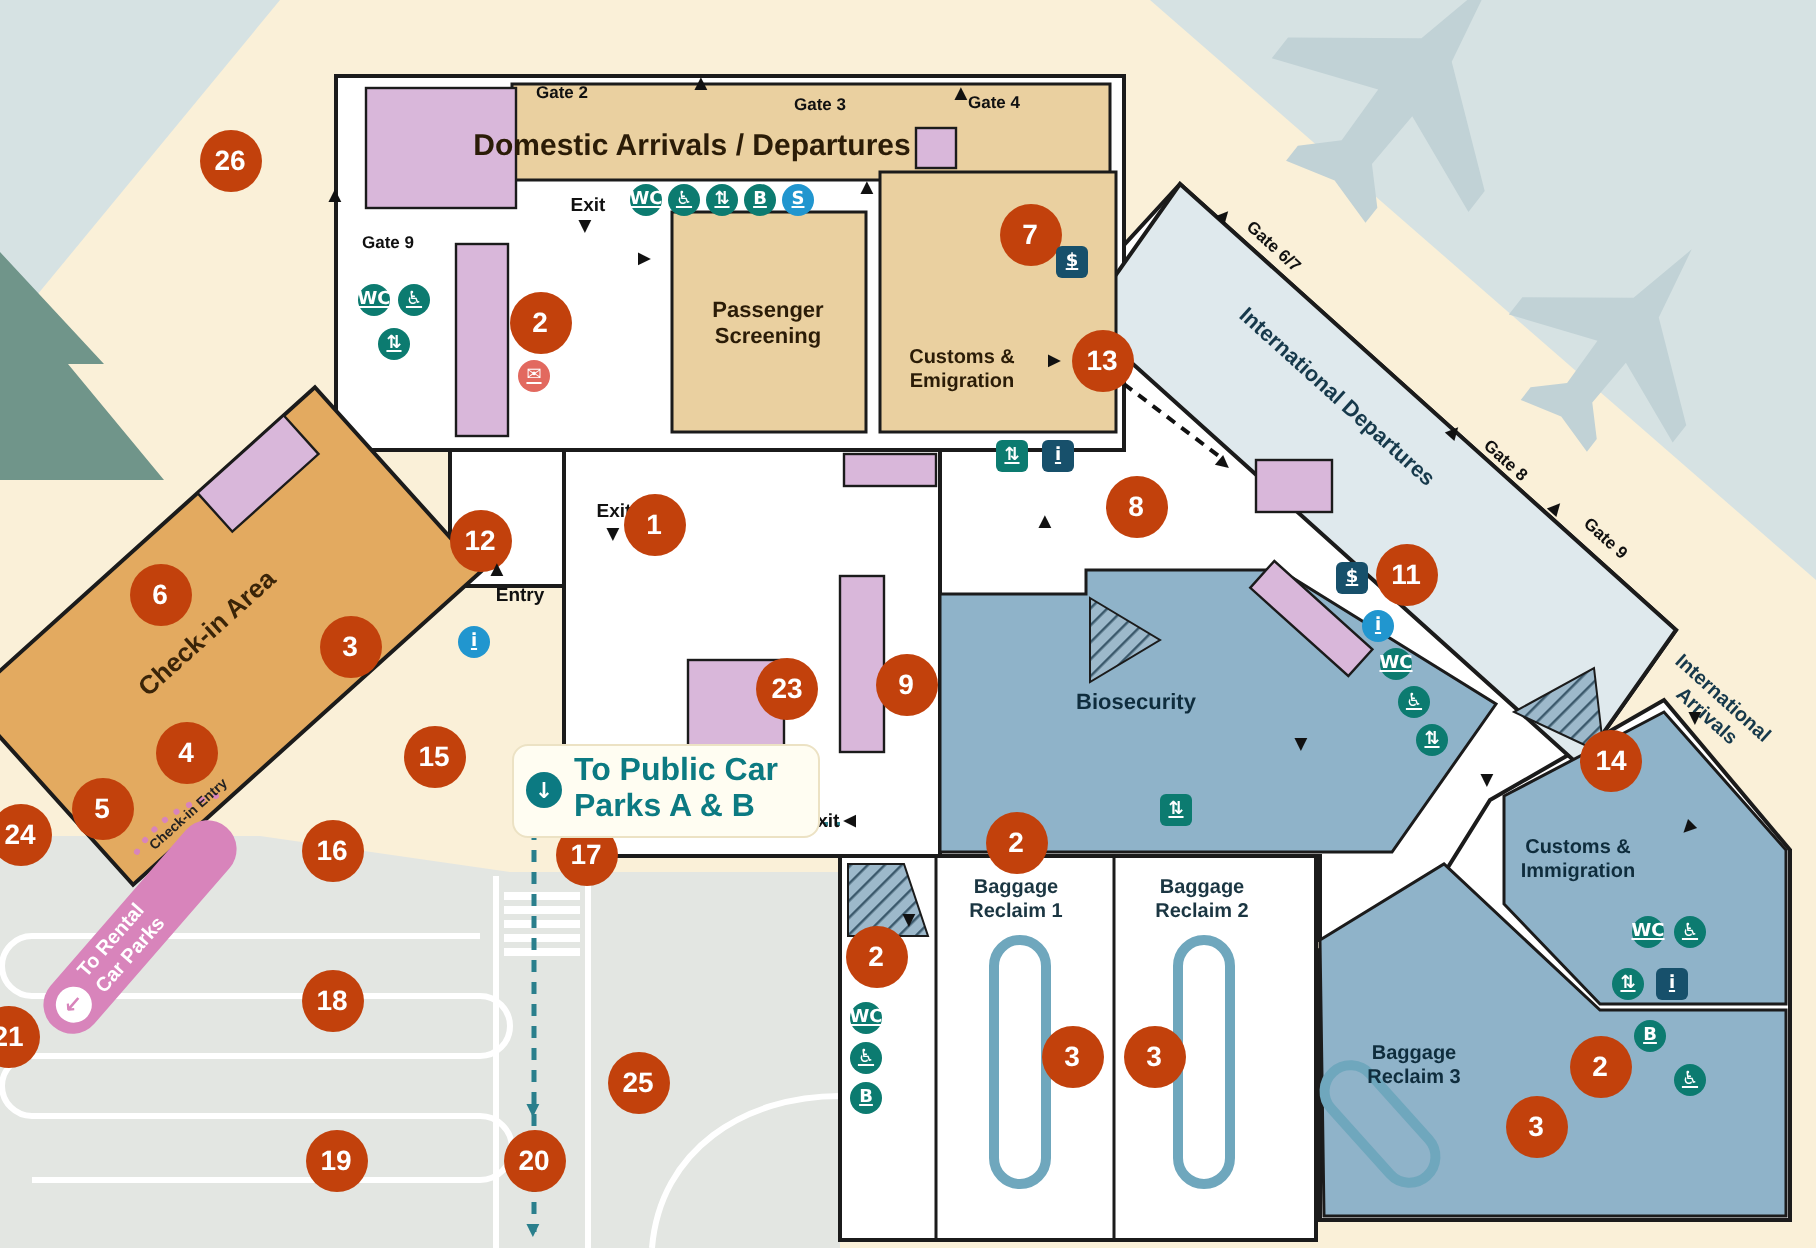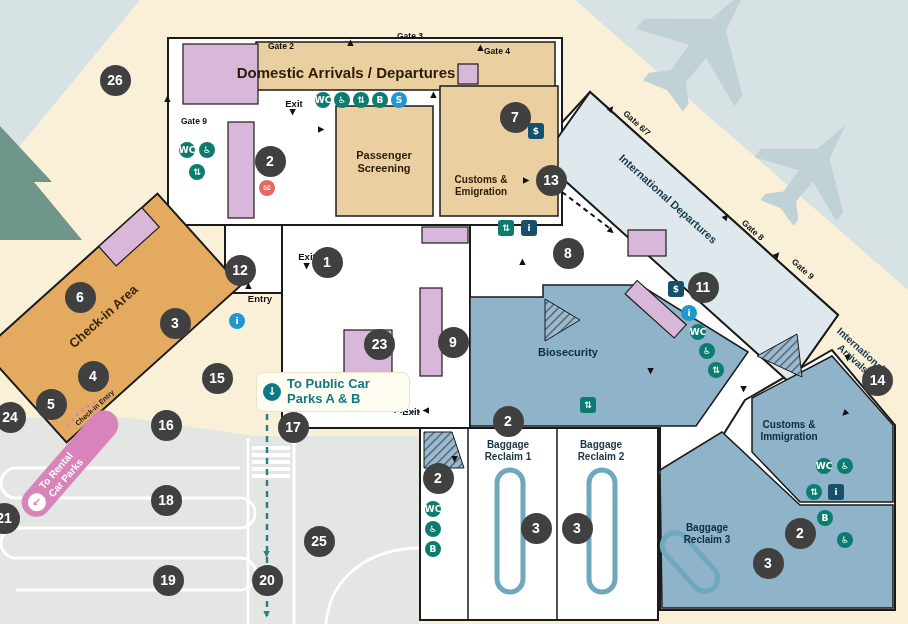--- a/index.html
+++ b/index.html
@@ -1,36 +1,36 @@
 <!DOCTYPE html>
 <html><head>
 <meta charset="utf-8">
 <style>
   html,body{margin:0;padding:0;background:#ddd;}
   .map-wrap{position:relative;width:908px;height:624px;overflow:hidden;background:#faf0d8;
     font-family:"Liberation Sans",sans-serif;}
   .layer{position:absolute;left:0;top:0;}
   #overlay{width:908px;height:624px;}
-  .marker{position:absolute;width:31px;height:31px;border-radius:50%;background:#404040;color:#fff;
+  .marker{position:absolute;width:31px;height:31px;border-radius:50%;background:#c2410c;color:#fff;
     font-weight:bold;font-size:14px;display:flex;align-items:center;justify-content:center;}
   .icon{position:absolute;width:16px;height:16px;color:#fff;font-family:"DejaVu Sans",sans-serif;
-    font-weight:bold;font-size:9px;display:flex;align-items:center;justify-content:center;}
+    font-weight:bold;font-size:9px;display:flex;align-items:center;justify-content:center;text-decoration:underline;}
   .map-label{position:absolute;font-weight:bold;text-align:center;white-space:pre-line;line-height:1.15;}
   .gate-label{position:absolute;font-weight:bold;font-size:8.5px;color:#111;white-space:nowrap;}
   .small-label{position:absolute;font-weight:bold;font-size:9.5px;color:#111;}
   .arrow{position:absolute;font-size:11px;line-height:1;}
   .callout-public{position:absolute;left:256px;top:372px;width:140px;background:#fffdf2;
     border:1px solid #ece2c4;border-radius:8px;padding:4px 6px;display:flex;gap:6px;align-items:center;}
   .callout-rental{position:absolute;left:4px;top:449px;width:120px;background:#d884bb;border-radius:18px;
     padding:3px 6px;display:flex;gap:5px;align-items:center;transform:rotate(-49deg);}
   .callout-icon{flex:0 0 auto;width:18px;height:18px;border-radius:50%;display:flex;align-items:center;
     justify-content:center;font-weight:bold;font-size:11px;font-family:"DejaVu Sans",sans-serif;}
   .callout-icon.teal{background:#0c7a82;color:#fff;}
   .callout-icon.white{background:#fff;color:#d884bb;}
-  .callout-text{font-weight:bold;font-size:13px;line-height:1.15;white-space:pre-line;}
+  .callout-text{font-weight:bold;font-size:16px;line-height:1.15;white-space:pre-line;}
   .callout-public .callout-text{color:#0c7a82;}
   .callout-rental .callout-text{color:#fff;font-size:10px;}
 </style>
 </head>
 <body>
 
 <div class="map-wrap">
 
   <svg class="layer" width="908" height="624" viewBox="0 0 908 624">
     <defs>
@@ -158,21 +158,21 @@
 Reclaim 1</div>
       <div class="map-label" style="left: 601px; top: 450px; font-size: 10px; color: rgb(27, 54, 66); transform: translate(-50%, -50%) rotate(0deg);">Baggage
 Reclaim 2</div>
       <div class="map-label" style="left: 707px; top: 533px; font-size: 10px; color: rgb(15, 45, 61); transform: translate(-50%, -50%) rotate(0deg);">Baggage
 Reclaim 3</div>
       <div class="map-label" style="left: 789px; top: 430px; font-size: 10px; color: rgb(15, 45, 61); transform: translate(-50%, -50%) rotate(0deg);">Customs &amp;
 Immigration</div>
       <div class="map-label" style="left: 95px; top: 408px; font-size: 7px; color: rgb(34, 34, 34); transform: translate(-50%, -50%) rotate(-42deg);">Check-in Entry</div>
       <div class="gate-label" style="left: 194px; top: 121px; transform: translate(-50%, -50%) rotate(0deg);">Gate 9</div>
       <div class="gate-label" style="left: 281px; top: 46px; transform: translate(-50%, -50%) rotate(0deg);">Gate 2</div>
-      <div class="gate-label" style="left: 410px; top: 36px; transform: translate(-50%, -50%) rotate(0deg); text-align: right;">Gate 3</div>
+      <div class="gate-label" style="left: 410px; top: 52px; transform: translate(-50%, -50%) rotate(0deg); text-align: right;">Gate 3</div>
       <div class="gate-label" style="left: 497px; top: 51px; transform: translate(-50%, -50%) rotate(0deg);">Gate 4</div>
       <div class="gate-label" style="left: 637px; top: 123px; transform: translate(-50%, -50%) rotate(42deg);">Gate 6/7</div>
       <div class="gate-label" style="left: 753px; top: 230px; transform: translate(-50%, -50%) rotate(42deg);">Gate 8</div>
       <div class="gate-label" style="left: 803px; top: 269px; transform: translate(-50%, -50%) rotate(42deg);">Gate 9</div>
       <div class="small-label" style="left: 294px; top: 103px; transform: translate(-50%, -50%);">Exit</div>
       <div class="small-label" style="left: 307px; top: 256px; transform: translate(-50%, -50%);">Exit</div>
       <div class="small-label" style="left: 260px; top: 298px; transform: translate(-50%, -50%);">Entry</div>
       <div class="small-label" style="left: 411px; top: 411px; transform: translate(-50%, -50%);">Exit</div>
       <div class="marker" style="left: 311.5px; top: 246.5px;">1</div>
       <div class="marker" style="left: 254.5px; top: 145.5px;">2</div>
@@ -185,29 +185,29 @@
       <div class="marker" style="left: 77.5px; top: 360.5px;">4</div>
       <div class="marker" style="left: 35.5px; top: 388.5px;">5</div>
       <div class="marker" style="left: 64.5px; top: 281.5px;">6</div>
       <div class="marker" style="left: 499.5px; top: 101.5px;">7</div>
       <div class="marker" style="left: 552.5px; top: 237.5px;">8</div>
       <div class="marker" style="left: 437.5px; top: 326.5px;">9</div>
       <div class="marker" style="left: 422.5px; top: 462.5px;">2</div>
       <div class="marker" style="left: 687.5px; top: 271.5px;">11</div>
       <div class="marker" style="left: 224.5px; top: 254.5px;">12</div>
       <div class="marker" style="left: 535.5px; top: 164.5px;">13</div>
-      <div class="marker" style="left: 862px; top: 364.5px;">14</div>
+      <div class="marker" style="left: 790px; top: 364.5px;">14</div>
       <div class="marker" style="left: 201.5px; top: 362.5px; text-align: right;">15</div>
       <div class="marker" style="left: 150.5px; top: 409.5px;">16</div>
       <div class="marker" style="left: 277.5px; top: 411.5px;">17</div>
       <div class="marker" style="left: 150.5px; top: 484.5px;">18</div>
       <div class="marker" style="left: 152.5px; top: 564.5px;">19</div>
       <div class="marker" style="left: 251.5px; top: 564.5px;">20</div>
       <div class="marker" style="left: -11.5px; top: 502.5px;">21</div>
-      <div class="marker" style="left: 364px; top: 328.5px;">23</div>
+      <div class="marker" style="left: 378px; top: 328.5px;">23</div>
       <div class="marker" style="left: -5.5px; top: 401.5px;">24</div>
       <div class="marker" style="left: 303.5px; top: 525.5px;">25</div>
       <div class="marker" style="left: 99.5px; top: 64.5px;">26</div>
       <div class="icon" style="left: 179px; top: 142px; background: rgb(12, 123, 112); border-radius: 50%;">WC</div>
       <div class="icon" style="left: 199px; top: 142px; background: rgb(12, 123, 112); border-radius: 50%;">♿</div>
       <div class="icon" style="left: 189px; top: 164px; background: rgb(12, 123, 112); border-radius: 50%;">⇅</div>
       <div class="icon" style="left: 259px; top: 180px; background: rgb(226, 105, 95); border-radius: 50%;">✉</div>
       <div class="icon" style="left: 315px; top: 92px; background: rgb(12, 123, 112); border-radius: 50%;">WC</div>
       <div class="icon" style="left: 334px; top: 92px; background: rgb(12, 123, 112); border-radius: 50%;">♿</div>
       <div class="icon" style="left: 353px; top: 92px; background: rgb(12, 123, 112); border-radius: 50%;">⇅</div>

